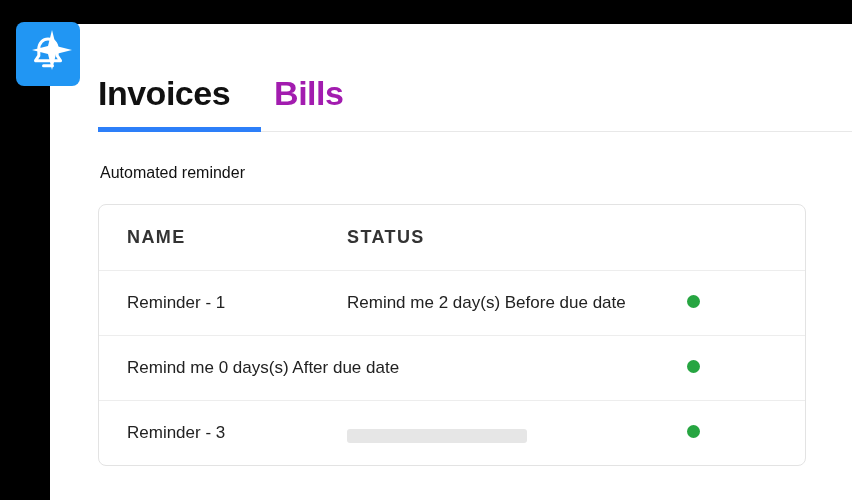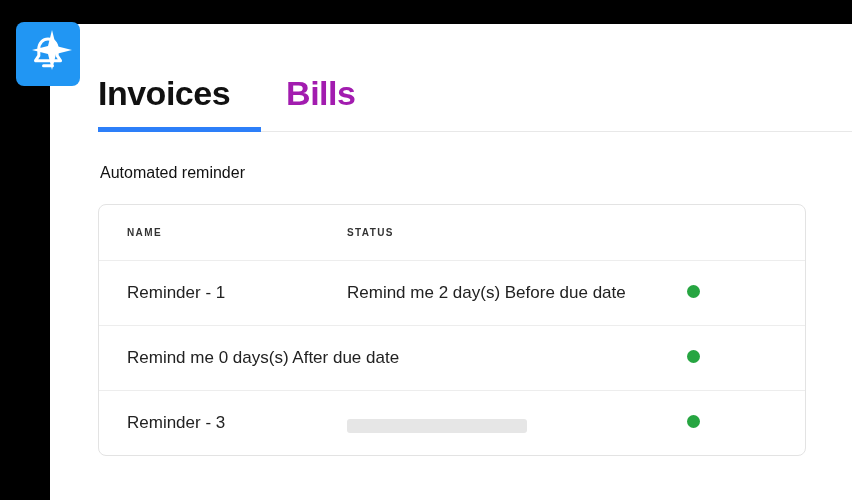--- a/index.html
+++ b/index.html
@@ -40,21 +40,21 @@
       top: 24px;
       left: 50px;
       right: 0;
       bottom: 0;
       background: #fff;
       border-top-left-radius: 10px;
       padding: 50px 0 0 48px;
     }
     .tabs {
       display: flex;
-      gap: 56px;
+      gap: 44px;
       border-bottom: 1px solid #e8e8e8;
       position: relative;
     }
     .tab {
       font-size: 34px;
       font-weight: 700;
       color: #a21caf;
       padding-bottom: 18px;
       cursor: pointer;
       letter-spacing: -0.5px;
@@ -79,21 +79,21 @@
     }
     .table-card {
       border: 1px solid #e3e3e3;
       border-radius: 8px;
       margin-right: 46px;
       overflow: hidden;
     }
     .table-header {
       display: flex;
       padding: 22px 28px;
-      font-size: 10px;
+      font-size: 18px;
       font-weight: 700;
       color: #333;
       letter-spacing: 1.4px;
     }
     .col-name { width: 220px; }
     .col-schedule { flex: 1; }
     .col-status { width: 90px; text-align: left; }
     .table-row {
       display: flex;
       align-items: flex-end;

